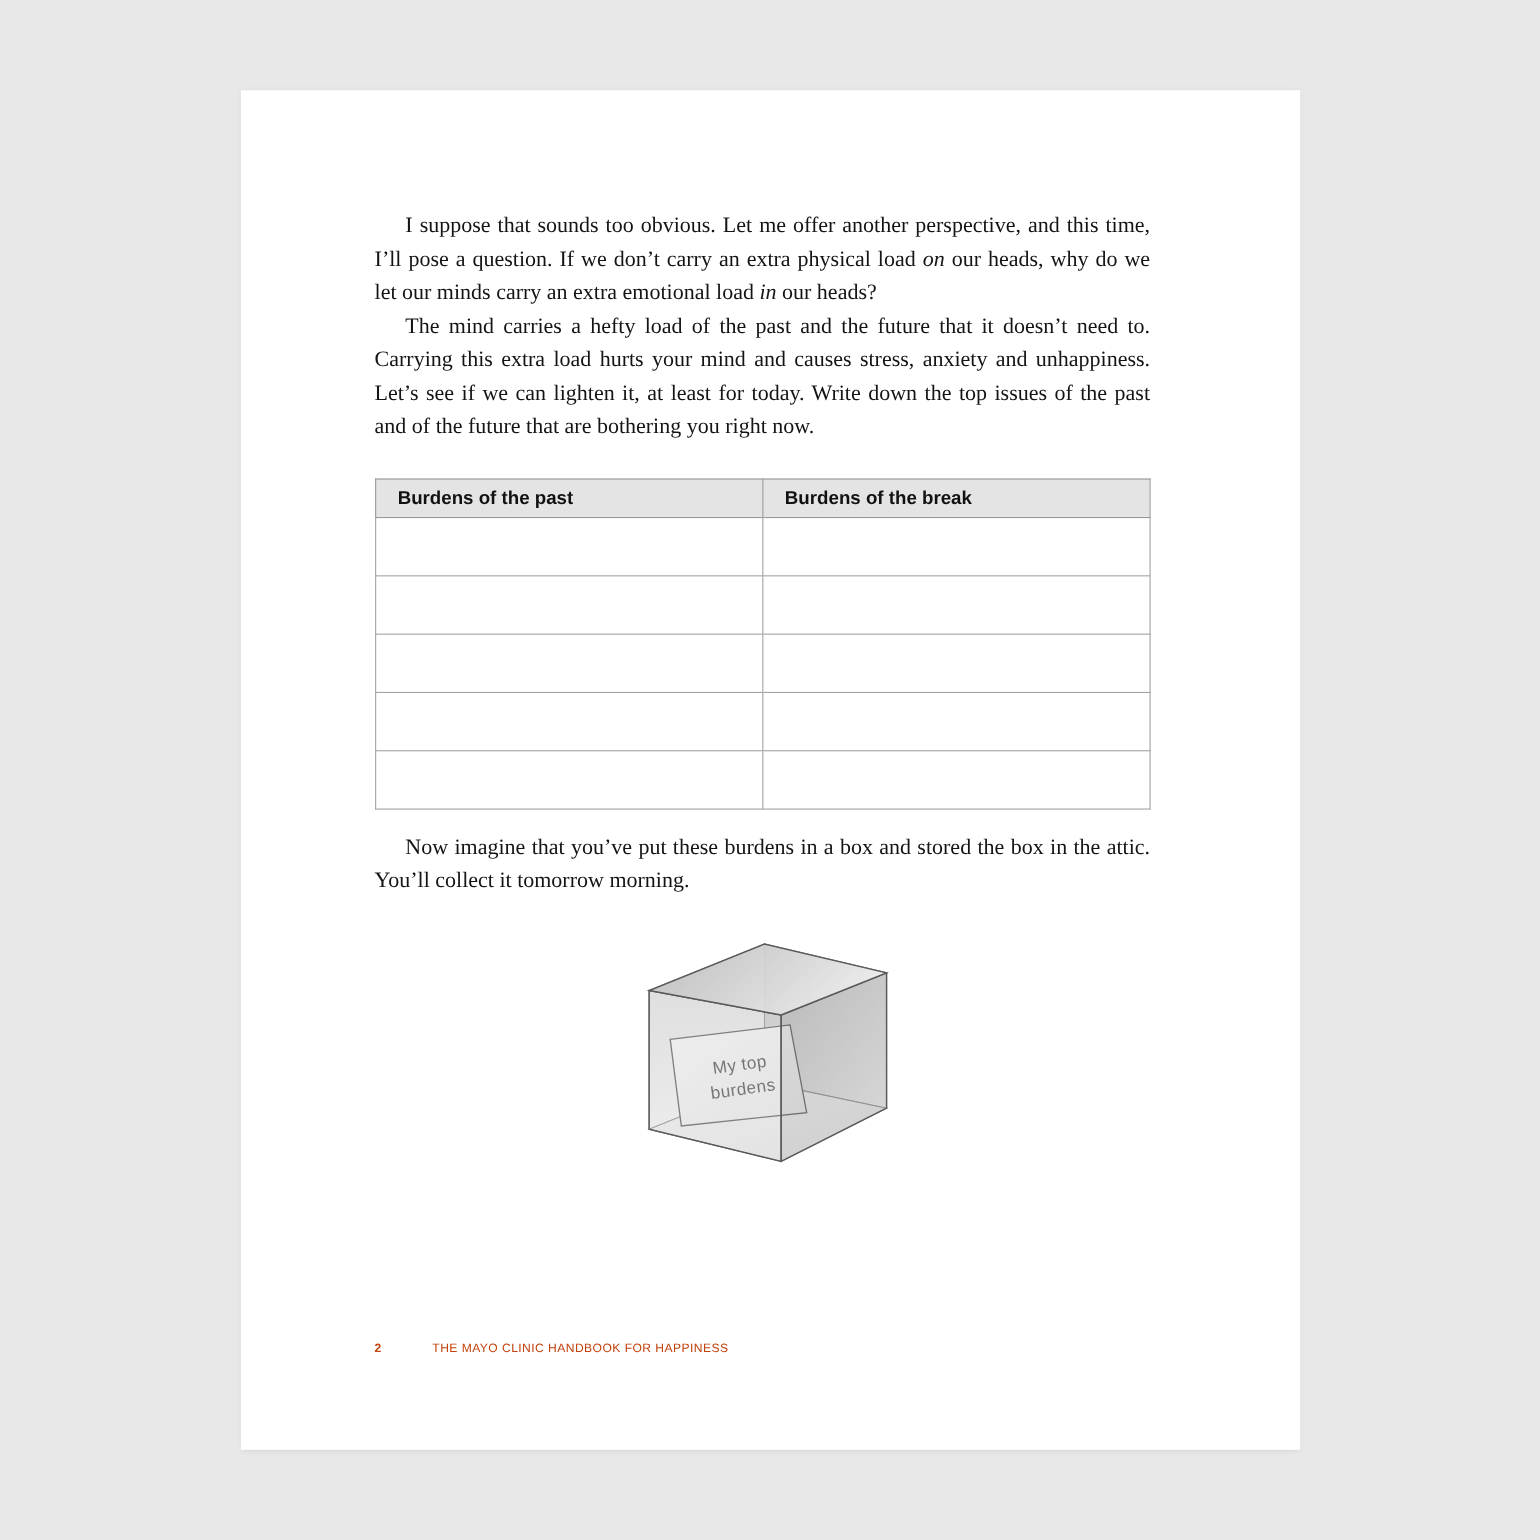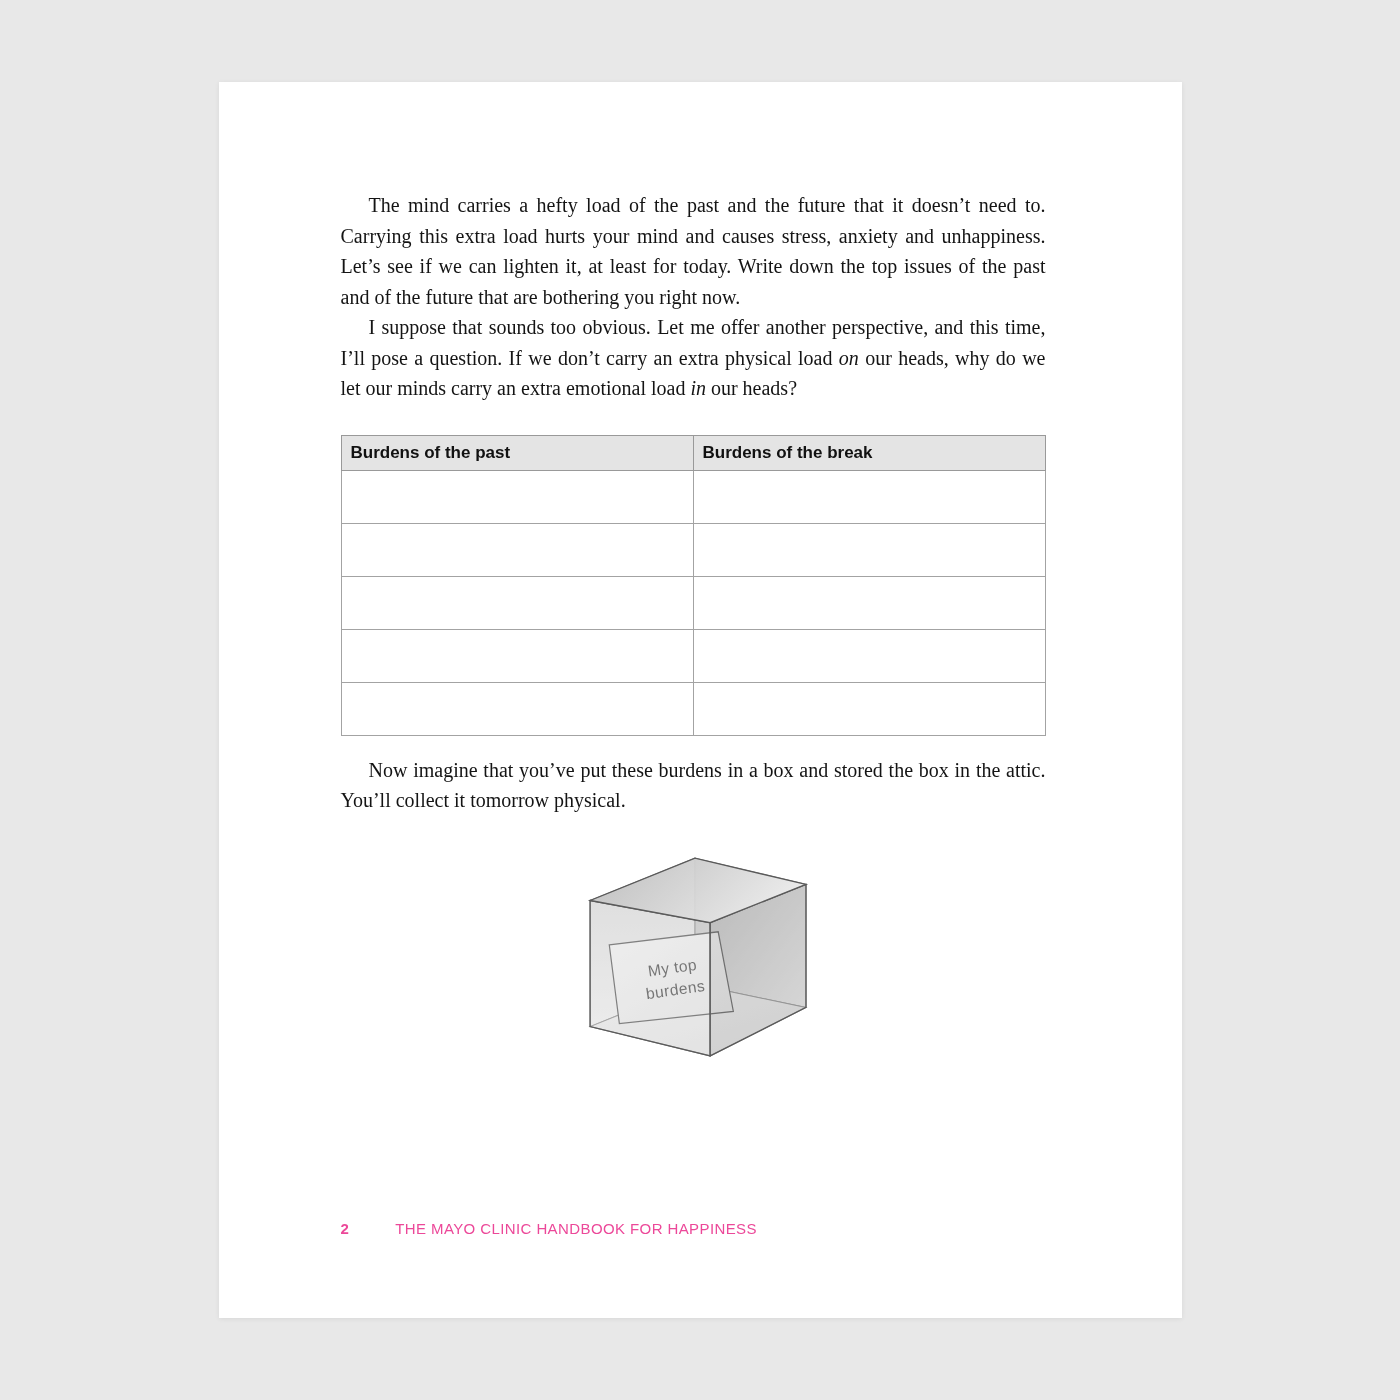--- a/index.html
+++ b/index.html
@@ -28,51 +28,51 @@
     margin-top: 31px;
     border-collapse: collapse;
     table-layout: fixed;
   }
   table.burdens-table th {
     background: #e4e4e4;
     border: 1px solid #999999;
     font: bold 17px/1.2 "Liberation Sans", sans-serif;
     color: #111111;
     text-align: left;
-    padding: 7px 9px;
+    padding: 7px 20px;
   }
   table.burdens-table td {
     border: 1px solid #a3a3a3;
     height: 50px;
     background: #ffffff;
   }
 
   p.after-table { margin-top: 19px; }
 
   figure.box-figure { margin: 26px 0 0 0; text-align: center; }
 
   p.after-figure { margin-top: 28px; }
 
   .footer {
     position: absolute; left: 122px; top: 1138px;
     font-family: "Liberation Sans", sans-serif;
-    font-size: 15px; color: #ec4899; letter-spacing: 0.4px;
+    font-size: 11px; color: #c2410c; letter-spacing: 0.4px;
     white-space: nowrap;
   }
   .footer .page-num { font-weight: bold; margin-right: 46px; }
 </style>
 </head>
 <body>
 
 <div class="page">
   <div class="content">
 
+    <p class="body-text"><span>I suppose that sounds too obvious. Let me offer another perspective, and this time, I’ll pose a question. If we don’t carry an extra physical load </span><em>on</em><span> our heads, why do we let our minds carry an extra emotional load </span><em>in</em><span> our heads?</span></p>
+
     <p class="body-text">The mind carries a hefty load of the past and the future that it doesn’t need to. Carrying this extra load hurts your mind and causes stress, anxiety and unhappiness. Let’s see if we can lighten it, at least for today. Write down the top issues of the past and of the future that are bothering you right now.</p>
-
-    <p class="body-text"><span>I suppose that sounds too obvious. Let me offer another perspective, and this time, I’ll pose a question. If we don’t carry an extra physical load </span><em>on</em><span> our heads, why do we let our minds carry an extra emotional load </span><em>in</em><span> our heads?</span></p>
 
     <table class="burdens-table">
       <thead>
         <tr>
           <th>Burdens of the past</th>
           <th>Burdens of the break</th>
         </tr>
       </thead>
       <tbody>
           <tr>
@@ -91,21 +91,21 @@
             <td></td>
             <td></td>
           </tr>
           <tr>
             <td></td>
             <td></td>
           </tr>
         </tbody>
     </table>
 
-    <p class="body-text after-table">Now imagine that you’ve put these burdens in a box and stored the box in the attic. You’ll collect it tomorrow physical.</p>
+    <p class="body-text after-table">Now imagine that you’ve put these burdens in a box and stored the box in the attic. You’ll collect it tomorrow morning.</p>
 
     <figure class="box-figure">
       <svg width="232" height="230" viewBox="0 0 230 228" xmlns="http://www.w3.org/2000/svg">
         <defs>
           <linearGradient id="gBackRight" x1="0" y1="0" x2="1" y2="1">
             <stop offset="0" stop-color="#aeaeae"></stop>
             <stop offset="1" stop-color="#e2e2e2"></stop>
           </linearGradient>
           <linearGradient id="gBackLeft" x1="0" y1="0" x2="0" y2="1">
             <stop offset="0" stop-color="#cfcfcf"></stop>

